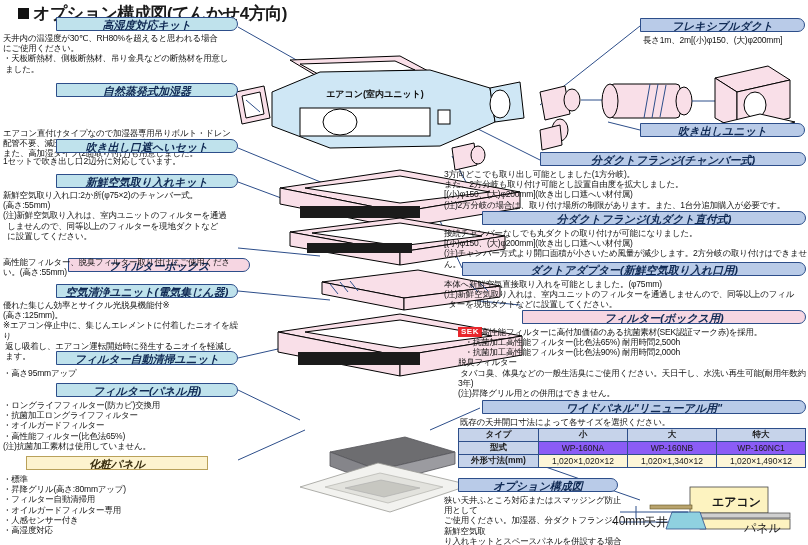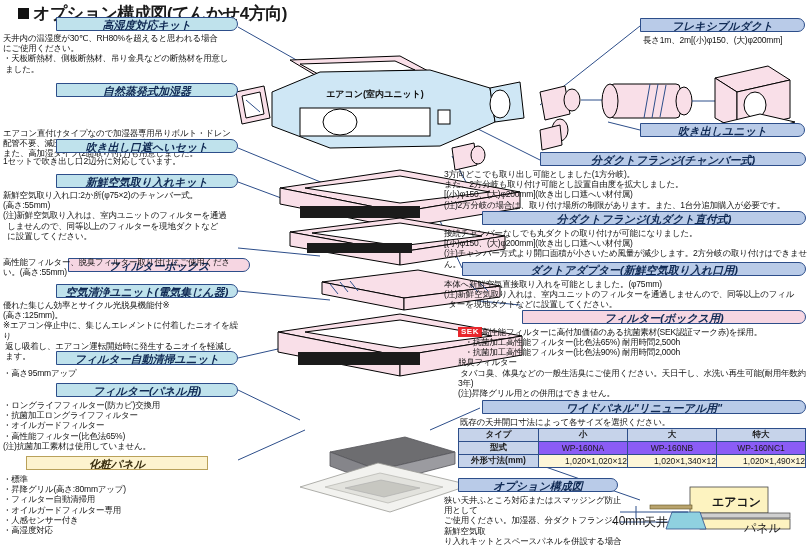--- a/index.html
+++ b/index.html
@@ -73,21 +73,21 @@
     border:1px solid #2d4e8a;
     text-align:center;
     height:13px;
     padding:0 0;
     white-space:nowrap;
     margin-top:40px;
   }
   .wtable td.hdr  { background:#c6d3ea; font-weight:bold; }
   .wtable td.lbl  { background:#c6d3ea; font-weight:bold; }
   .wtable td.val  { background:#8b5cf6; }
-  .wtable td.dim  { background:#fdf6d8;text-align:right; }
+  .wtable td.dim  { background:#fdf6d8; }
   .sp-label {
     position:absolute; font-size:12px; white-space:nowrap;
   }
 </style>
 </head>
 <body>
 
 <div id="stage">
 
   <div class="title">

